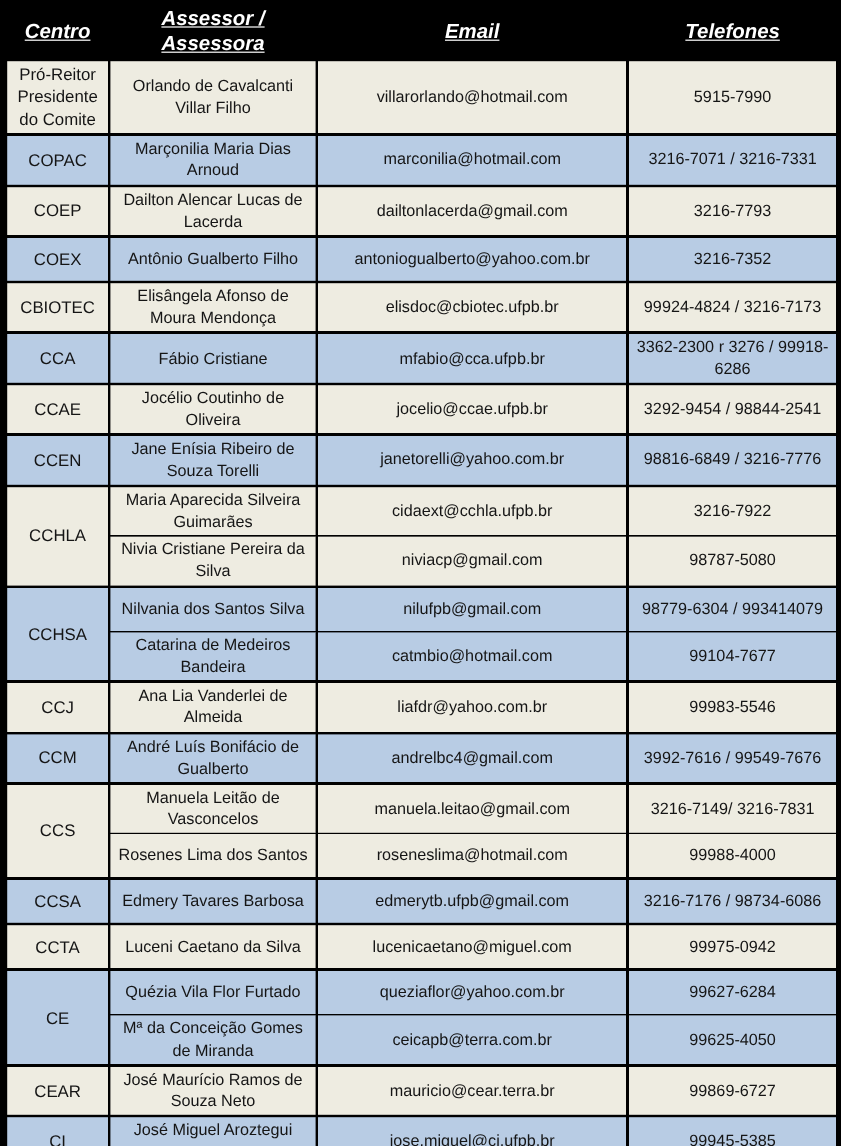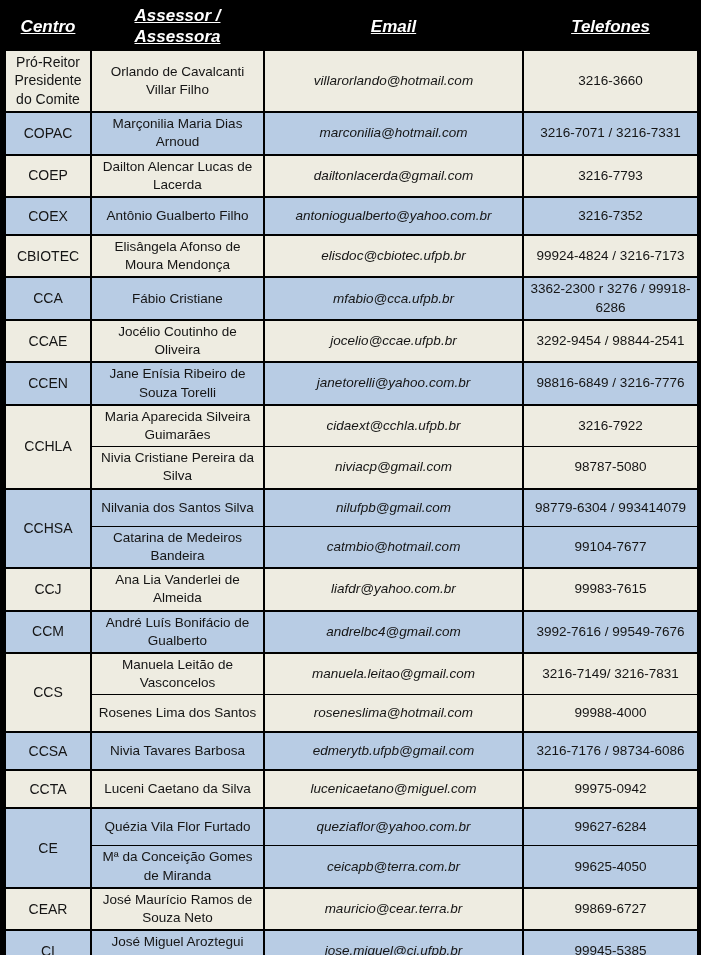--- a/index.html
+++ b/index.html
@@ -48,21 +48,21 @@
     line-height:1.35;
     overflow:hidden;
     word-wrap:break-word;
   }
   tr.cream td{background:var(--row-cream,#EEECE1);}
   tr.blue td{background:var(--row-blue,#B8CCE4);}
   td.centro{
     font-weight:normal;
     font-size:14px;
   }
-  td.email{white-space:pre-line;font-style:italic;}
+  td.email{white-space:pre-line;}
   td.name.bold{font-weight:normal;}
   
   tr.mid td.m{border-bottom-width:1px;}
   tr.sub td.m{border-top-width:1px;}
   
   td.pad{height:32px;}
 </style>
 </head>
 <body>
 
@@ -80,21 +80,21 @@
         <th>Assessor / Assessora</th>
         <th>Email</th>
         <th>Telefones</th>
       </tr>
     </thead>
     <tbody id="tbody">
         <tr class="cream">
     <td class="centro pad" rowspan="1">Pró-Reitor Presidente do Comite</td>
     <td class="name m pad bold">Orlando de Cavalcanti Villar Filho</td>
     <td class="email m pad">villarorlando@hotmail.com</td>
-    <td class="phone m pad">3216-3660</td>
+    <td class="phone m pad">5915-7990</td>
   </tr>
         <tr class="blue">
     <td class="centro pad" rowspan="1">COPAC</td>
     <td class="name m pad">Marçonilia Maria Dias Arnoud</td>
     <td class="email m pad">marconilia@hotmail.com</td>
     <td class="phone m pad">3216-7071 / 3216-7331</td>
   </tr>
         <tr class="cream">
     <td class="centro pad" rowspan="1">COEP</td>
     <td class="name m pad">Dailton Alencar Lucas de Lacerda</td>
@@ -152,21 +152,21 @@
         <tr class="blue sub">
 
     <td class="name m pad">Catarina de Medeiros Bandeira</td>
     <td class="email m pad">catmbio@hotmail.com</td>
     <td class="phone m pad">99104-7677</td>
   </tr>
         <tr class="cream">
     <td class="centro pad" rowspan="1">CCJ</td>
     <td class="name m pad">Ana Lia Vanderlei de Almeida</td>
     <td class="email m pad">liafdr@yahoo.com.br</td>
-    <td class="phone m pad">99983-7615</td>
+    <td class="phone m pad">99983-5546</td>
   </tr>
         <tr class="blue">
     <td class="centro pad" rowspan="1">CCM</td>
     <td class="name m pad">André Luís Bonifácio de Gualberto</td>
     <td class="email m pad">andrelbc4@gmail.com</td>
     <td class="phone m pad">3992-7616 / 99549-7676</td>
   </tr>
         <tr class="cream mid">
     <td class="centro pad" rowspan="2">CCS</td>
     <td class="name m pad">Manuela Leitão de Vasconcelos</td>
@@ -174,21 +174,21 @@
     <td class="phone m pad">3216-7149/ 3216-7831</td>
   </tr>
         <tr class="cream sub">
 
     <td class="name m pad">Rosenes Lima dos Santos</td>
     <td class="email m pad">roseneslima@hotmail.com</td>
     <td class="phone m pad">99988-4000</td>
   </tr>
         <tr class="blue">
     <td class="centro pad" rowspan="1">CCSA</td>
-    <td class="name m pad">Nivia Tavares Barbosa</td>
+    <td class="name m pad">Edmery Tavares Barbosa</td>
     <td class="email m pad">edmerytb.ufpb@gmail.com</td>
     <td class="phone m pad">3216-7176 / 98734-6086</td>
   </tr>
         <tr class="cream">
     <td class="centro pad" rowspan="1">CCTA</td>
     <td class="name m pad">Luceni Caetano da Silva</td>
     <td class="email m pad">lucenicaetano@miguel.com</td>
     <td class="phone m pad">99975-0942</td>
   </tr>
         <tr class="blue mid">

